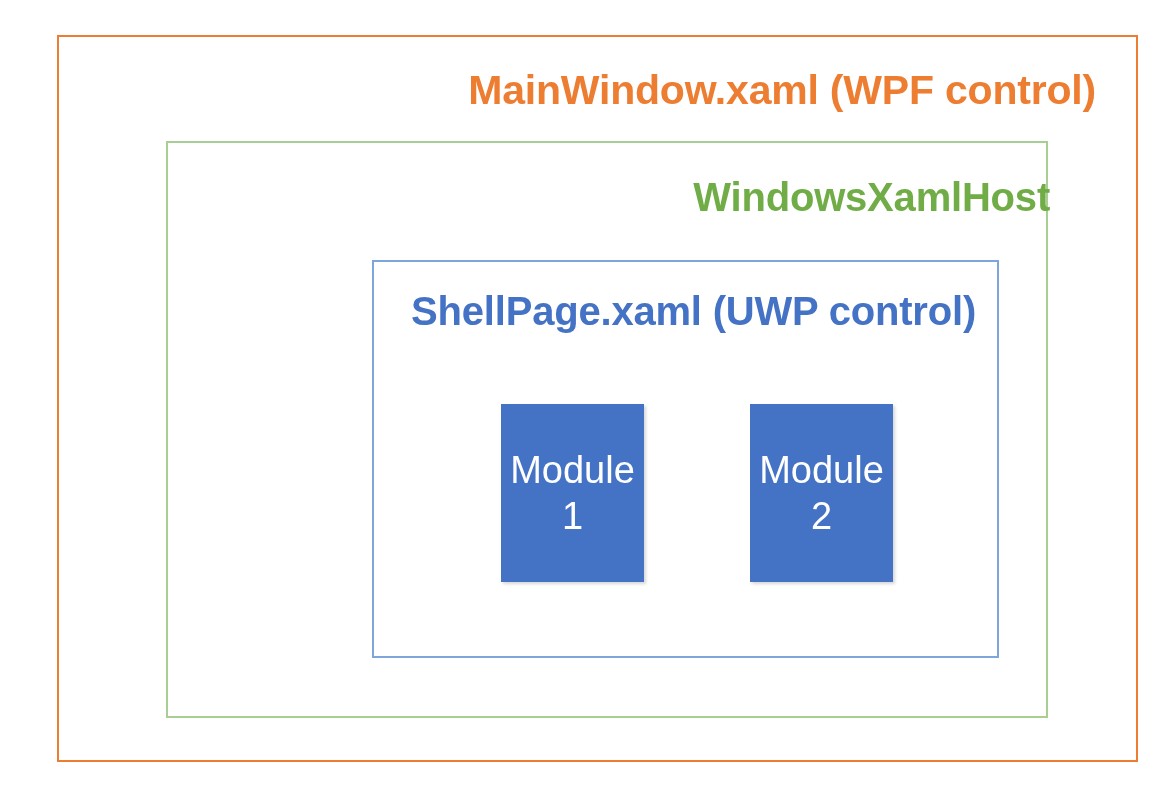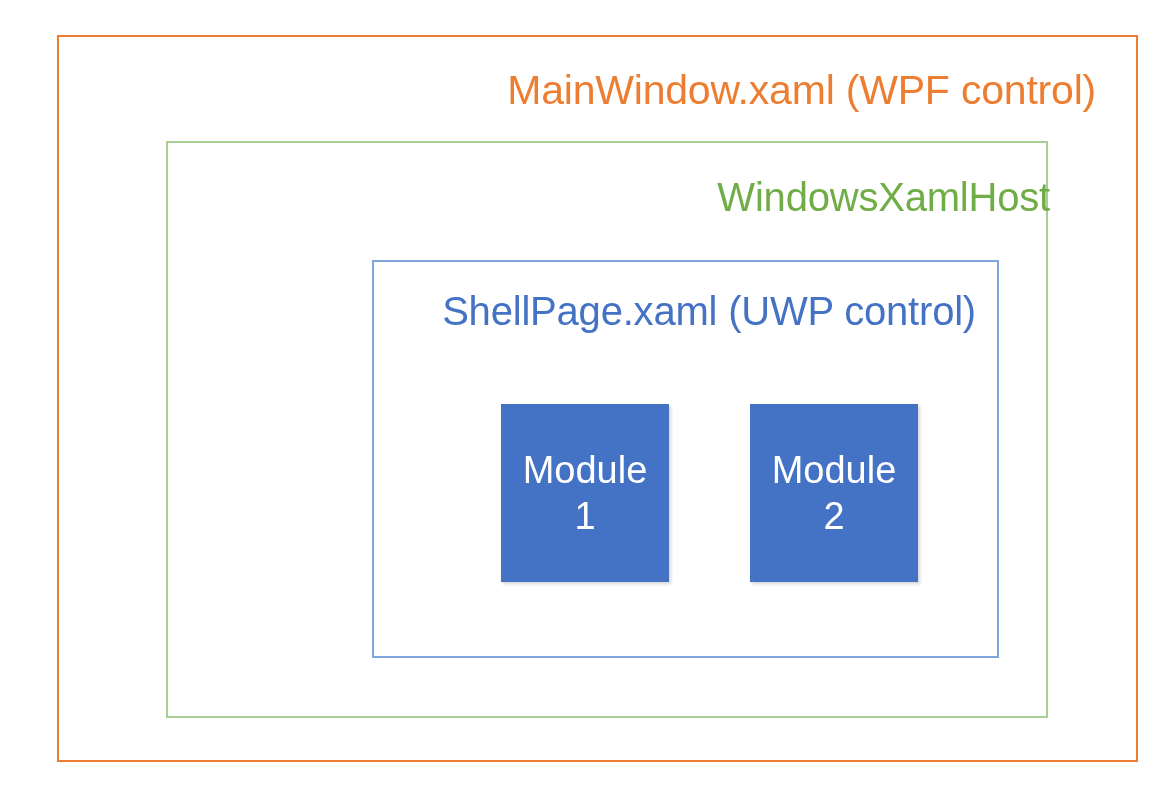--- a/index.html
+++ b/index.html
@@ -49,21 +49,21 @@
     top: 260px;
     width: 627px;
     height: 398px;
     border: 2px solid #7EA6DC;
   }
 
   
   .layer-caption {
     position: absolute;
     white-space: nowrap;
-    font-weight: normal;
+    font-weight: bold;
     letter-spacing: -0.2px;
   }
 
   #wpf-caption {
     right: 70px;
     top: 66px;
     font-size: 41px;
     line-height: 48px;
     color: #ED7D31;
   }
@@ -81,21 +81,21 @@
     top: 288px;
     font-size: 40px;
     line-height: 47px;
     color: #4472C4;
   }
 
   
   .module-tile {
     position: absolute;
     box-sizing: border-box;
-    width: 168px;
+    width: 143px;
     height: 178px;
     background: #4472C4;
     box-shadow: 2px 2px 3px rgba(0, 0, 0, 0.16);
     display: flex;
     flex-direction: column;
     align-items: center;
     justify-content: center;
     color: #ffffff;
     top: 404px;
   }

